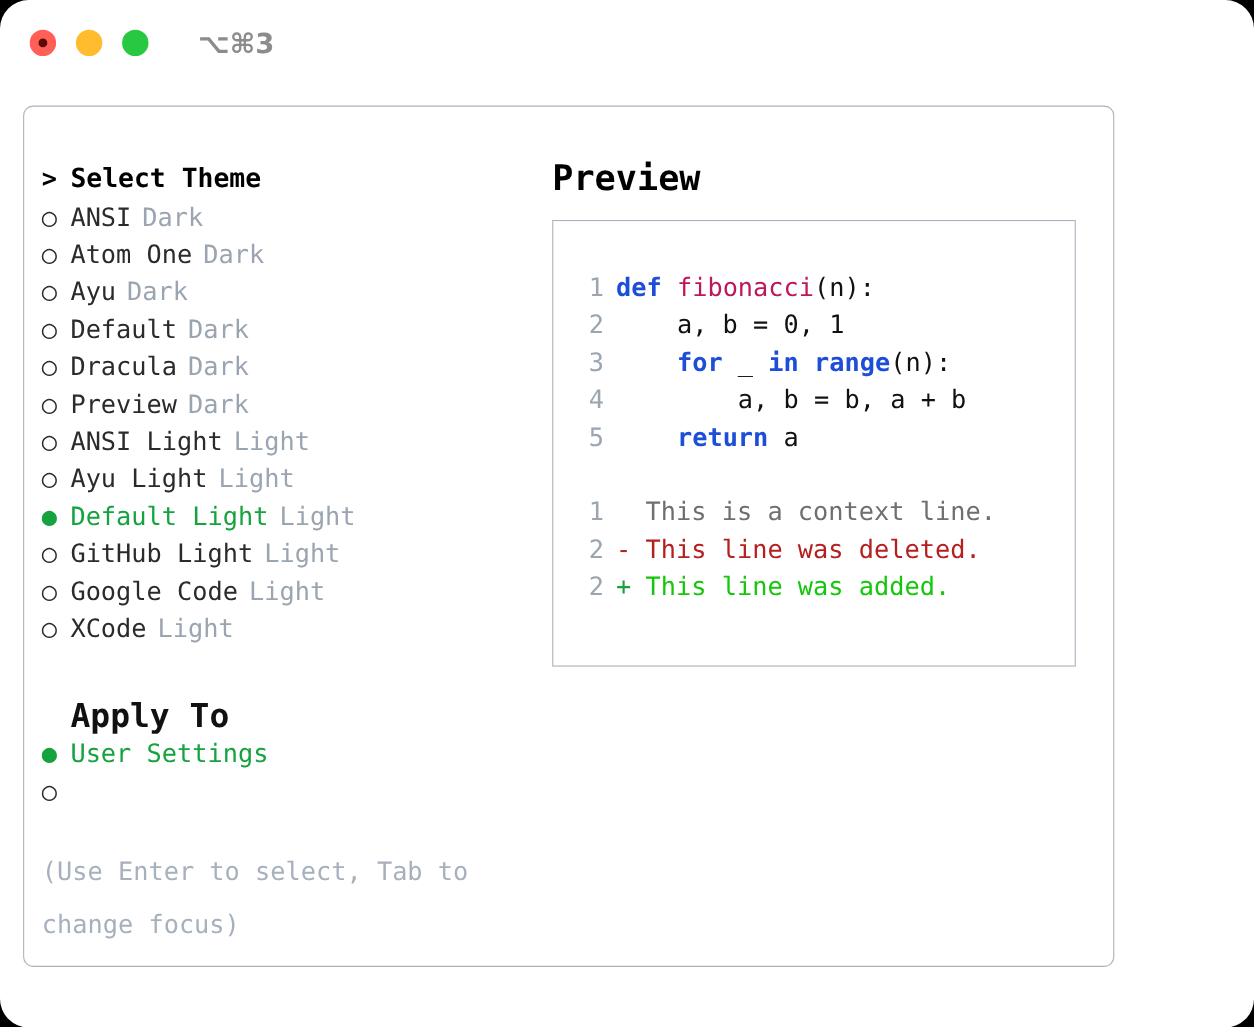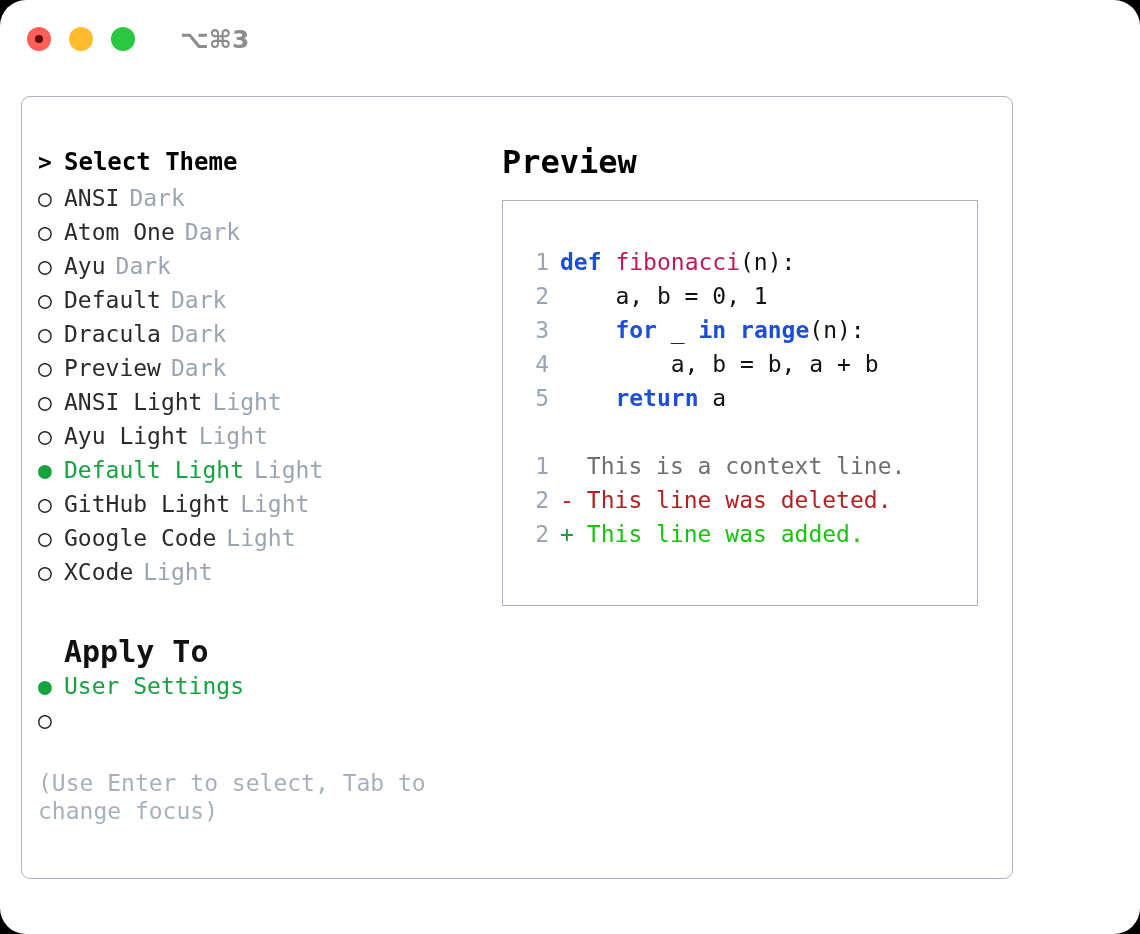--- a/index.html
+++ b/index.html
@@ -134,21 +134,21 @@
     font-weight: bold;
     color: #111111;
     font-size: 30px;
   }
 
   #hint {
     margin-top: 32px;
     width: 412px;
     color: #a7b0bd;
     font-size: 23px;
-    line-height: 28px;
+    line-height: 48px;
     padding-left: 0px;
   }
 
   
   #right-col {
     flex: 1;
     padding: 48px 0 0 10px;
     box-sizing: border-box;
   }
   #preview-title {

